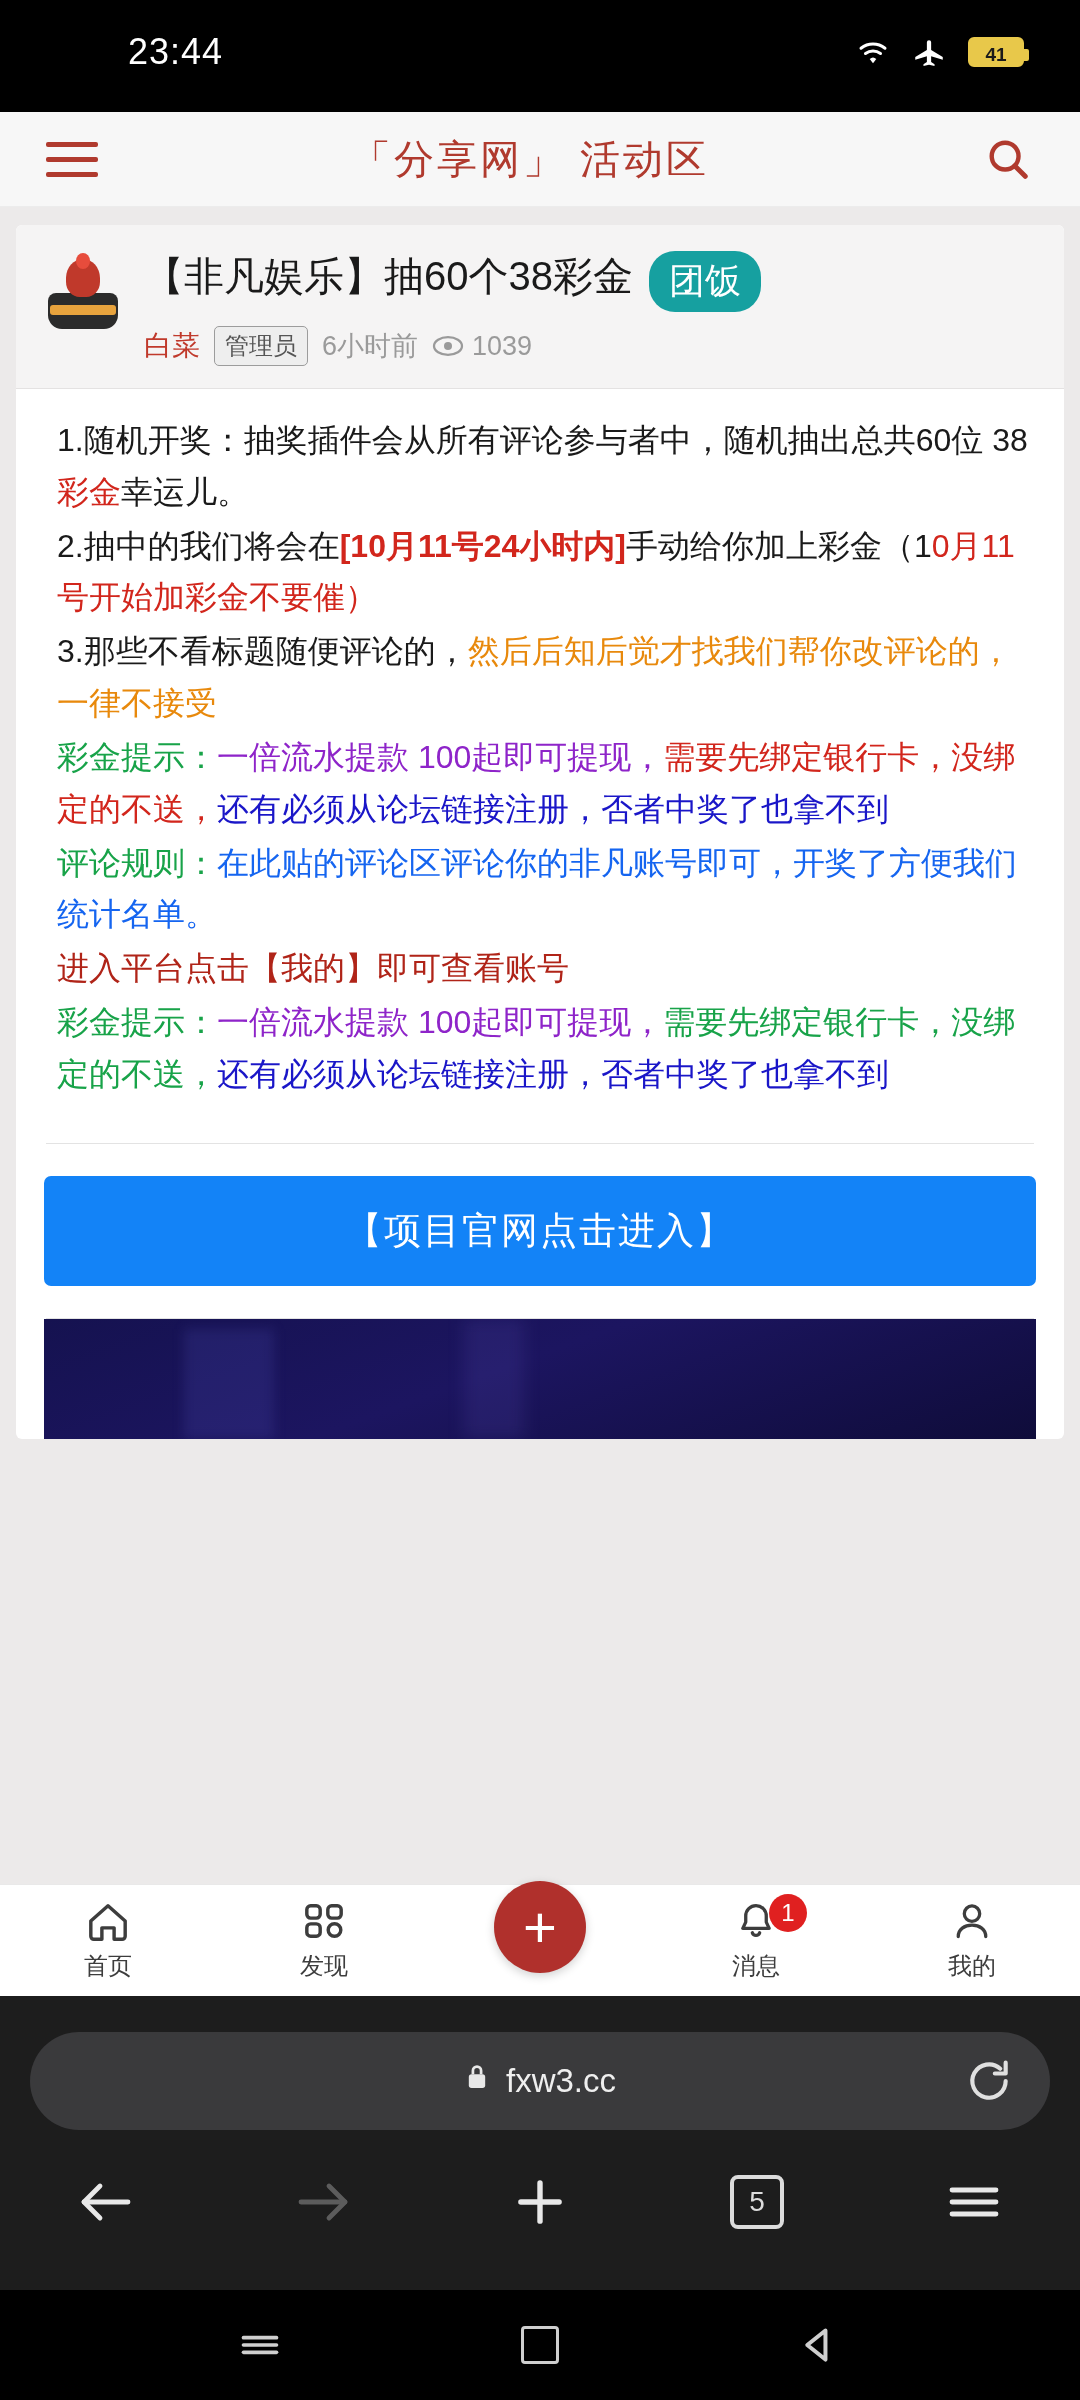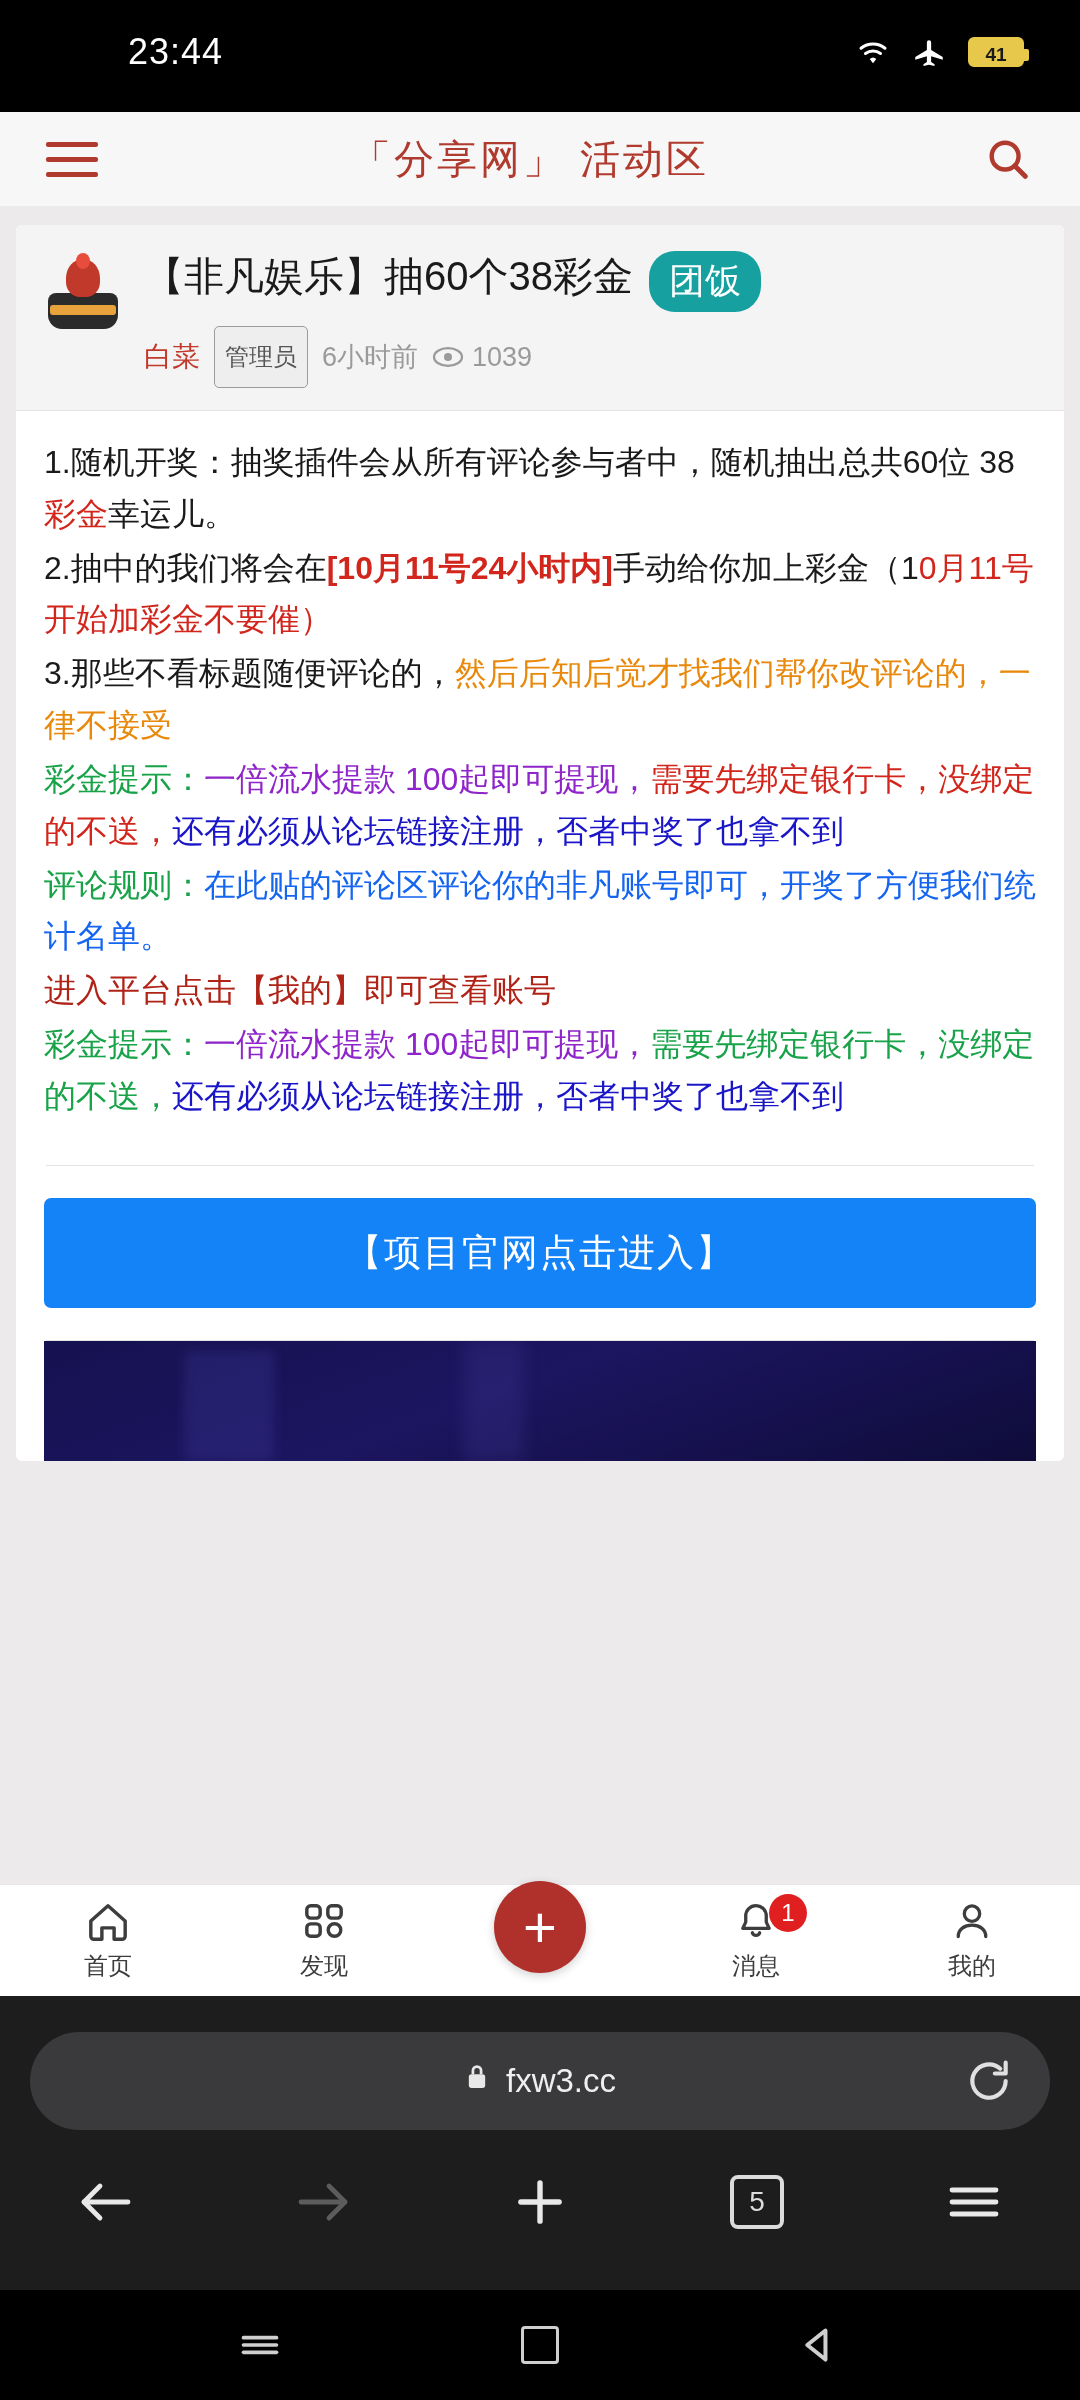--- a/index.html
+++ b/index.html
@@ -154,35 +154,35 @@
     display: flex;
     align-items: center;
     gap: 14px;
     margin-top: 14px;
   }
   .author { color: #c0392b; font-size: 28px; }
   .badge-admin {
     border: 1px solid #9c9c9c;
     color: #555;
     font-size: 24px;
-    padding: 14px 10px;
+    padding: 3px 10px;
     border-radius: 5px;
     background: #eeeeee;
   }
   .meta-time { color: #9a9a9a; font-size: 27px; }
   .meta-views { color: #9a9a9a; font-size: 27px; display:flex; align-items:center; gap: 8px; }
 
   
   .post-body {
     padding: 26px 28px 10px 28px;
     font-size: 32px;
     line-height: 1.62;
     color: #1a1a1a;
   }
-  .post-body p { margin: 0 0 2px 0; }
+  .post-body p { margin: 0 0 2px 13px; }
   .c-red { color: #d2261c; }
   .c-darkred { color: #b02418; }
   .c-orange { color: #e8890c; }
   .c-green { color: #18a349; }
   .c-purple { color: #8e24c9; }
   .c-blue { color: #1565f0; }
   .c-navy { color: #1a16c8; }
   .b { font-weight: 700; }
 
   .divider { height: 1px; background: #e3e3e3; margin: 30px 30px 0 30px; }

